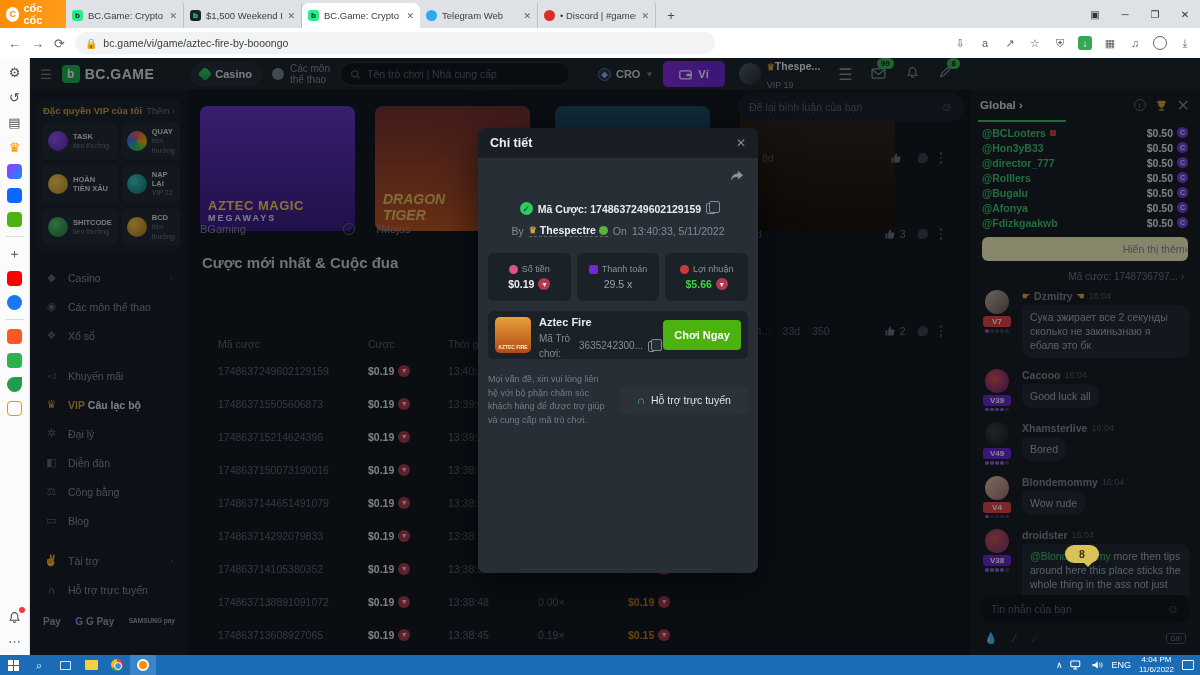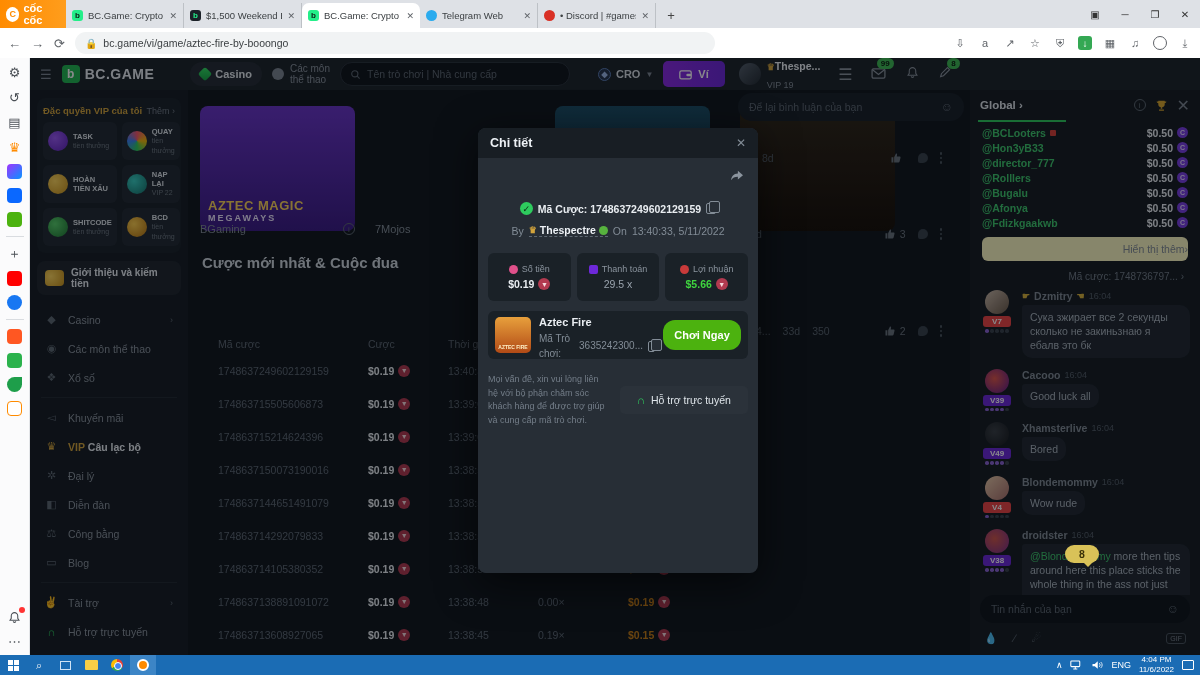--- a/index.html
+++ b/index.html
@@ -182,21 +182,21 @@
   .statlab { display:flex; align-items:center; gap:4px; color:#8b949e; font-size:9px; }
   .dotic { width:9px; height:9px; border-radius:50%; }
   .statval { font-size:10.5px; font-weight:bold; color:#e9edf1; display:flex; align-items:center; gap:4px; }
   .statval.grey { color:#9aa3ad; font-weight:normal; }
   .statval.green { color:#3fd43f; }
   .gamebox { margin:10px 10px 0; background:#1a2127; border-radius:6px; height:48px; display:flex; align-items:center; gap:8px; padding:0 7px; }
   .gthumb { width:36px; height:36px; border-radius:5px; background:linear-gradient(180deg,#e8a03c,#b24a16); display:flex; align-items:flex-end; justify-content:center; color:#fff2c9; font-size:5px; font-weight:bold; padding-bottom:3px; }
   .ginfo { flex:1; line-height:1.45; }
   .gname { color:#e9edf1; font-size:11px; font-weight:bold; }
   .gid { color:#828c96; font-size:10px; display:flex; align-items:center; gap:5px; }
-  .playbtn { width:78px; height:30px; background:#4cb20f; border-radius:12px; color:#fff; font-size:11px; font-weight:bold; display:flex; align-items:center; justify-content:center; }
+  .playbtn { width:78px; height:30px; background:#4cb20f; border-radius:4px; color:#fff; font-size:11px; font-weight:bold; display:flex; align-items:center; justify-content:center; }
   .notearea { display:flex; gap:10px; padding:14px 10px 0; align-items:center; }
   .notetext { flex:1; color:#737d88; font-size:9px; line-height:1.5; }
   .supbtn { width:128px; height:28px; background:#2b323a; border-radius:5px; display:flex; align-items:center; justify-content:center; gap:6px; color:#dfe5ea; font-size:10.5px; flex:none; }
   .hphone { color:#2ecb5e; font-size:11px; }
 
   
   #taskbar { position:absolute; left:0; bottom:0; width:1200px; height:20px; background:#1b6cb4; display:flex; align-items:center; z-index:110; }
   .tbico { width:26px; height:20px; display:flex; align-items:center; justify-content:center; }
   .tbico.active { background:#3c85c6; }
   .winlogo { display:grid; grid-template-columns:5px 5px; grid-template-rows:5px 5px; gap:1px; }
@@ -395,24 +395,20 @@
             <span class="tico" style="background:radial-gradient(circle at 35% 35%,#58d06a,#1f7a33)"></span>
             <span class="tt"><span>SHITCODE</span><br><span class="ts">tiền thưởng</span></span>
           </div>
           <div class="tile">
             <span class="tico" style="background:radial-gradient(circle at 35% 35%,#ffcf4d,#b5730f)"></span>
             <span class="tt"><span>BCD</span><br><span class="ts">tiền thưởng</span></span>
           </div>
         </div>
       </div>
 
-      <div class="refbox">
-        <span class="coinpile"></span>
-        <span>Giới thiệu và kiếm tiền</span>
-      </div>
 
       <div class="menu">
         <div class="mitem">
           <span class="mic">◆</span>
           <span>Casino</span>
           <span class="arrow">›</span>
         </div>
         <div class="mitem">
           <span class="mic">◉</span>
           <span>Các môn thể thao</span>
@@ -462,20 +458,24 @@
         <span> <span>Pay</span></span>
         <span><span style="color:#7aa5f5">G</span> <span>G Pay</span></span>
         <span class="sams">SAMSUNG pay</span>
       </div>
     </aside>
 
     <section id="bcmain">
       <div class="gamecard g1">
         <span class="gt1">AZTEC MAGIC</span>
         <span class="gt1b">MEGAWAYS</span>
+      </div>
+      <div class="gamecard g2">
+        <span class="gt2">DRAGON</span>
+        <span class="gt2">TIGER</span>
       </div>
       <div class="gamecard g3">
         <span class="gt3">BUDDH</span>
         <span class="gt3">FOR</span>
       </div>
       <div class="gamecard g4"></div>
       <div class="provrow" style="left:12px">
         <span>BGaming</span>
         <span class="infoc">i</span>
       </div>

